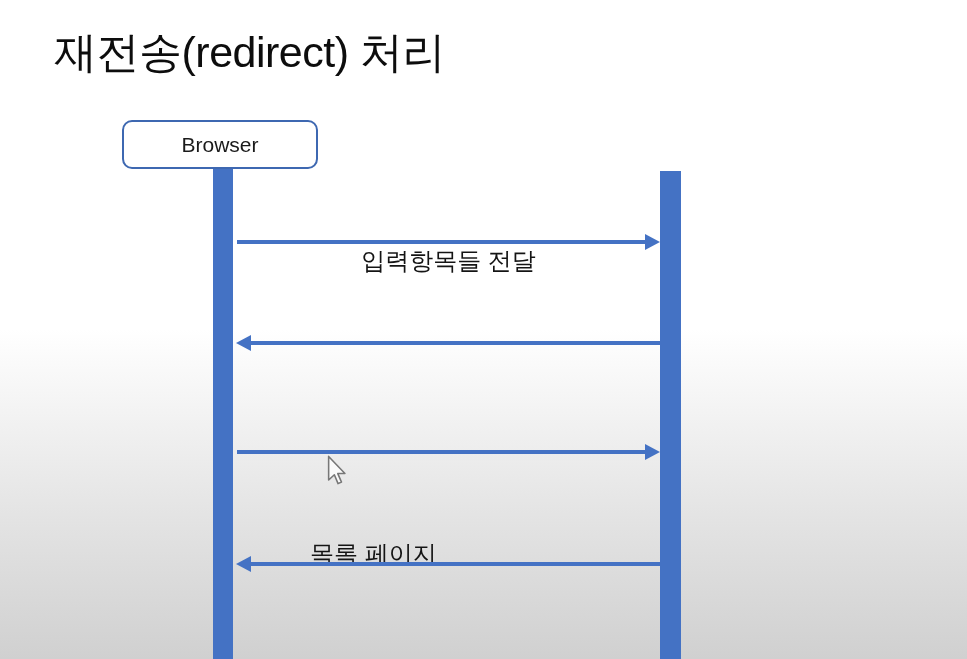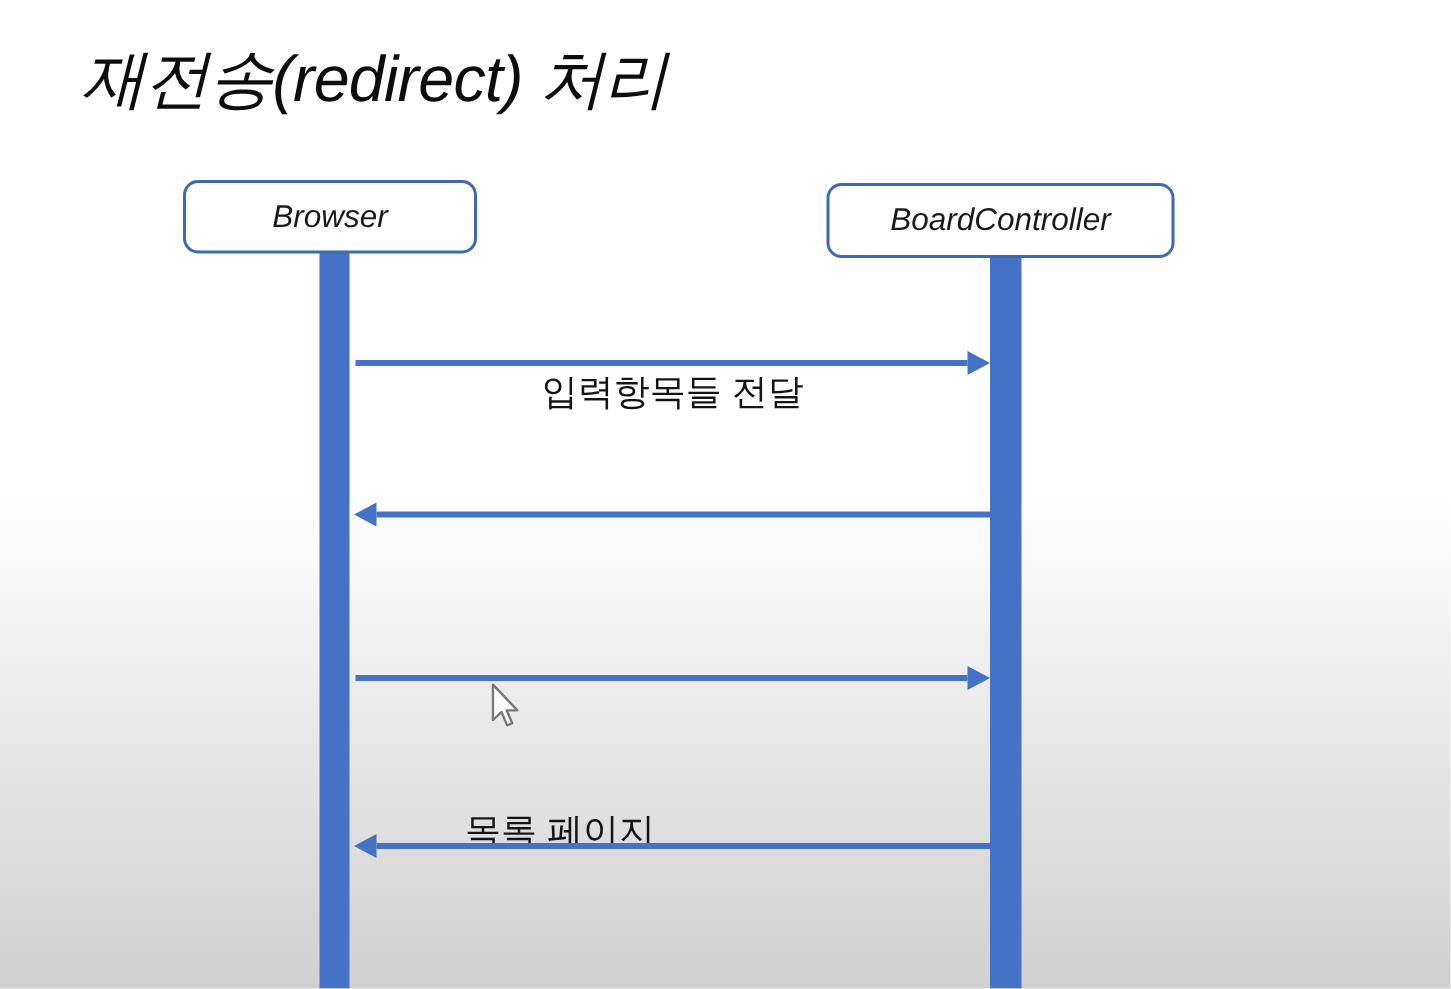--- a/index.html
+++ b/index.html
@@ -7,32 +7,31 @@
   .stage{
     position:relative;
     width:967px;height:659px;
     overflow:hidden;
     background:linear-gradient(to bottom,#ffffff 0%,#ffffff 50%,#e4e4e4 78%,#d0d0d0 100%);
   }
   .slide-title{
     position:absolute;left:54px;top:24px;
     margin:0;
     font-size:43px;font-weight:500;letter-spacing:-0.5px;
-    color:#0d0d0d;white-space:nowrap;font-style:italic;
+    color:#0d0d0d;white-space:nowrap;
   }
   .actor-box{
     position:absolute;
     box-sizing:border-box;
     background:#ffffff;
     border:2.5px solid #3e68b1;
     border-radius:10px;
     display:flex;align-items:center;justify-content:center;
     font-size:21px;color:#1a1a1a;
     z-index:3;
-    font-style:italic;
   }
   .actor-browser{left:122px;top:120px;width:196px;height:49px;}
   .actor-board{left:551px;top:122px;width:232px;height:50px;}
   .lifeline{
     position:absolute;
     background:#4472c4;
     z-index:1;
   }
   .lifeline-left{left:213px;top:168px;width:20px;bottom:0;}
   .lifeline-right{left:660px;top:171px;width:21px;bottom:0;}
@@ -71,23 +70,20 @@
 <body>
 
 <div class="stage">
 
   <h1 class="slide-title">재전송(redirect) 처리</h1>
 
   <div class="actor-box actor-browser">
     <span>Browser</span>
   </div>
 
-  <div class="actor-box actor-board">
-    <span>BoardController</span>
-  </div>
 
   <div class="lifeline lifeline-left"></div>
   <div class="lifeline lifeline-right"></div>
 
   <div class="msg-label lbl-center lbl1">입력항목들 전달</div>
   <div class="arrow arrow1">
     <span class="head head-right"></span>
   </div>
 
   <div class="arrow arrow2">

